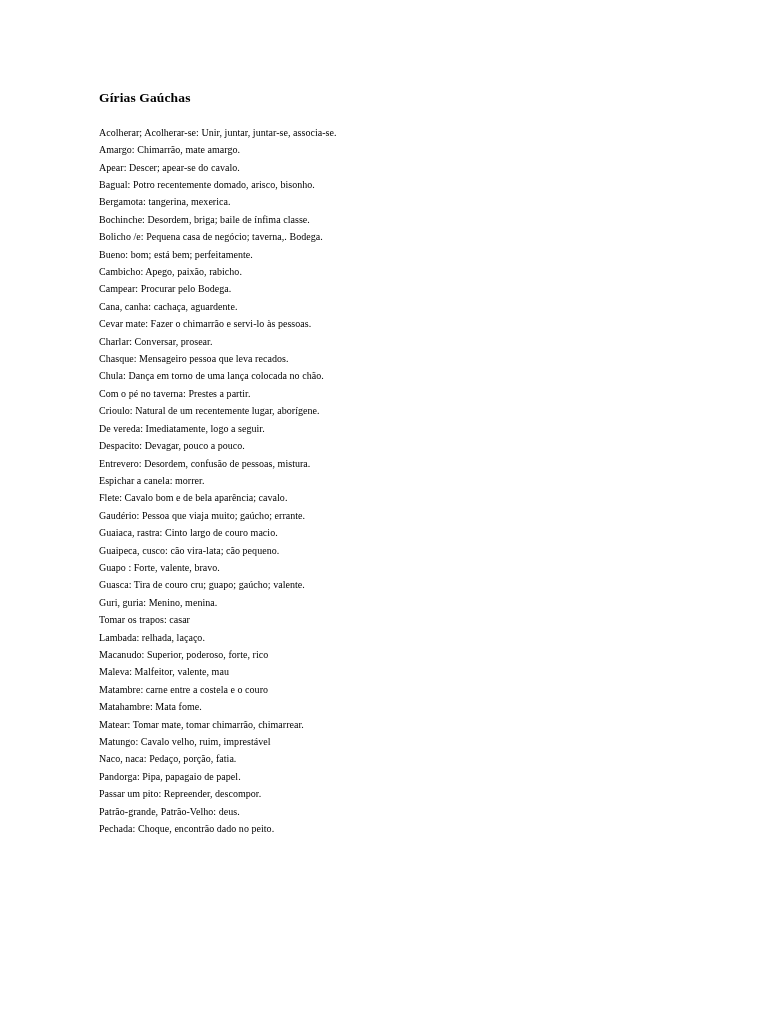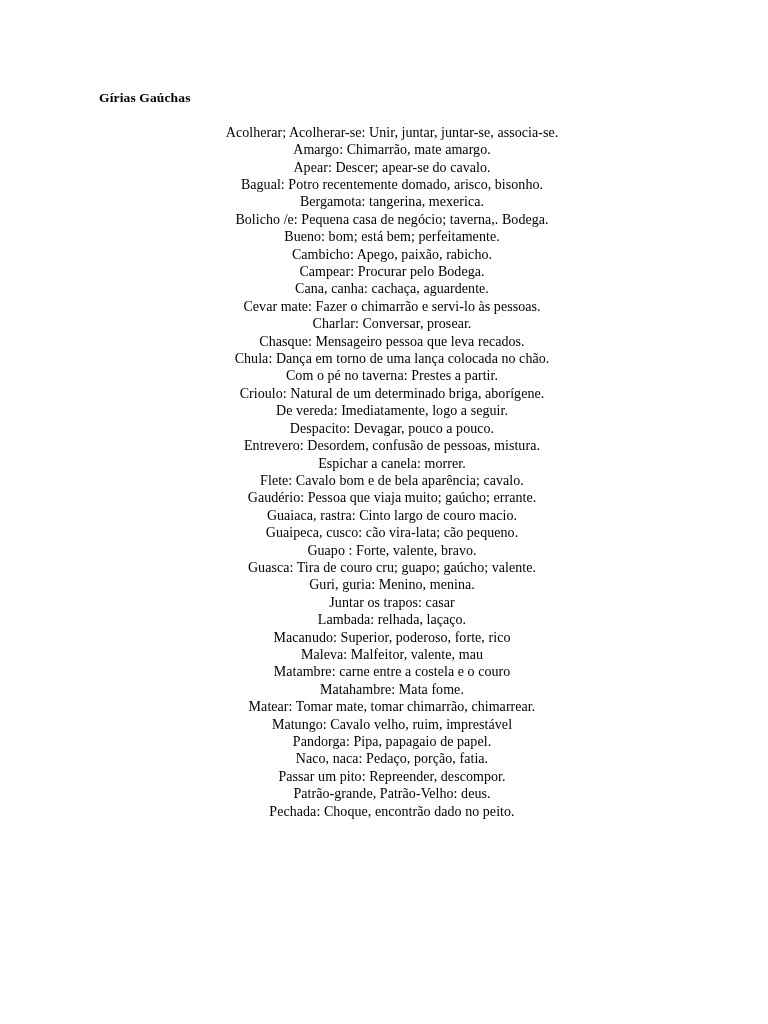--- a/index.html
+++ b/index.html
@@ -39,76 +39,76 @@
   }
   .spacer {
     height: 17.4px;
   }
   .entry-list {
     margin: 0;
     padding: 0;
     list-style: none;
   }
   .entry {
-    font-size: 14px;
+    font-size: 10px;
     line-height: 17.4px;
     margin: 0;
     padding: 0;
     white-space: pre-wrap;
     letter-spacing: 0.004em;
-    text-align: center;
   }
 </style>
 </head>
 <body>
 
 <div class="page">
   <div class="content">
 
     <h1 class="doc-title">Gírias Gaúchas</h1>
 
     <div class="spacer"></div>
 
     <ul class="entry-list">
       <li class="entry">Acolherar; Acolherar-se: Unir, juntar, juntar-se, associa-se.</li>
       <li class="entry">Amargo: Chimarrão, mate amargo.</li>
       <li class="entry">Apear: Descer; apear-se do cavalo.</li>
       <li class="entry">Bagual: Potro recentemente domado, arisco, bisonho.</li>
       <li class="entry">Bergamota: tangerina, mexerica.</li>
+      <li class="entry">Bochinche: Desordem, briga; baile de ínfima classe.</li>
       <li class="entry">Bolicho /e: Pequena casa de negócio; taverna,. Bodega.</li>
       <li class="entry">Bueno: bom; está bem; perfeitamente.</li>
       <li class="entry">Cambicho: Apego, paixão, rabicho.</li>
       <li class="entry">Campear: Procurar pelo Bodega.</li>
       <li class="entry">Cana, canha: cachaça, aguardente.</li>
       <li class="entry">Cevar mate: Fazer o chimarrão e servi-lo às pessoas.</li>
       <li class="entry">Charlar: Conversar, prosear.</li>
       <li class="entry">Chasque: Mensageiro pessoa que leva recados.</li>
       <li class="entry">Chula: Dança em torno de uma lança colocada no chão.</li>
       <li class="entry">Com o pé no taverna: Prestes a partir.</li>
-      <li class="entry">Crioulo: Natural de um determinado briga, aborígene.</li>
+      <li class="entry">Crioulo: Natural de um recentemente lugar, aborígene.</li>
       <li class="entry">De vereda: Imediatamente, logo a seguir.</li>
       <li class="entry">Despacito: Devagar, pouco a pouco.</li>
       <li class="entry">Entrevero: Desordem, confusão de pessoas, mistura.</li>
       <li class="entry">Espichar a canela: morrer.</li>
       <li class="entry">Flete: Cavalo bom e de bela aparência; cavalo.</li>
       <li class="entry">Gaudério: Pessoa que viaja muito; gaúcho; errante.</li>
       <li class="entry">Guaiaca, rastra: Cinto largo de couro macio.</li>
       <li class="entry">Guaipeca, cusco: cão vira-lata; cão pequeno.</li>
       <li class="entry">Guapo : Forte, valente, bravo.</li>
       <li class="entry">Guasca: Tira de couro cru; guapo; gaúcho; valente.</li>
       <li class="entry">Guri, guria: Menino, menina.</li>
-      <li class="entry">Juntar os trapos: casar</li>
+      <li class="entry">Tomar os trapos: casar</li>
       <li class="entry">Lambada: relhada, laçaço.</li>
       <li class="entry">Macanudo: Superior, poderoso, forte, rico</li>
       <li class="entry">Maleva: Malfeitor, valente, mau</li>
       <li class="entry">Matambre: carne entre a costela e o couro</li>
       <li class="entry">Matahambre: Mata fome.</li>
       <li class="entry">Matear: Tomar mate, tomar chimarrão, chimarrear.</li>
       <li class="entry">Matungo: Cavalo velho, ruim, imprestável</li>
+      <li class="entry">Naco, naca: Pedaço, porção, fatia.</li>
       <li class="entry">Pandorga: Pipa, papagaio de papel.</li>
-      <li class="entry">Naco, naca: Pedaço, porção, fatia.</li>
       <li class="entry">Passar um pito: Repreender, descompor.</li>
       <li class="entry">Patrão-grande, Patrão-Velho: deus.</li>
       <li class="entry">Pechada: Choque, encontrão dado no peito.</li>
     </ul>
 
   </div>
 </div>
 
 </body></html>

